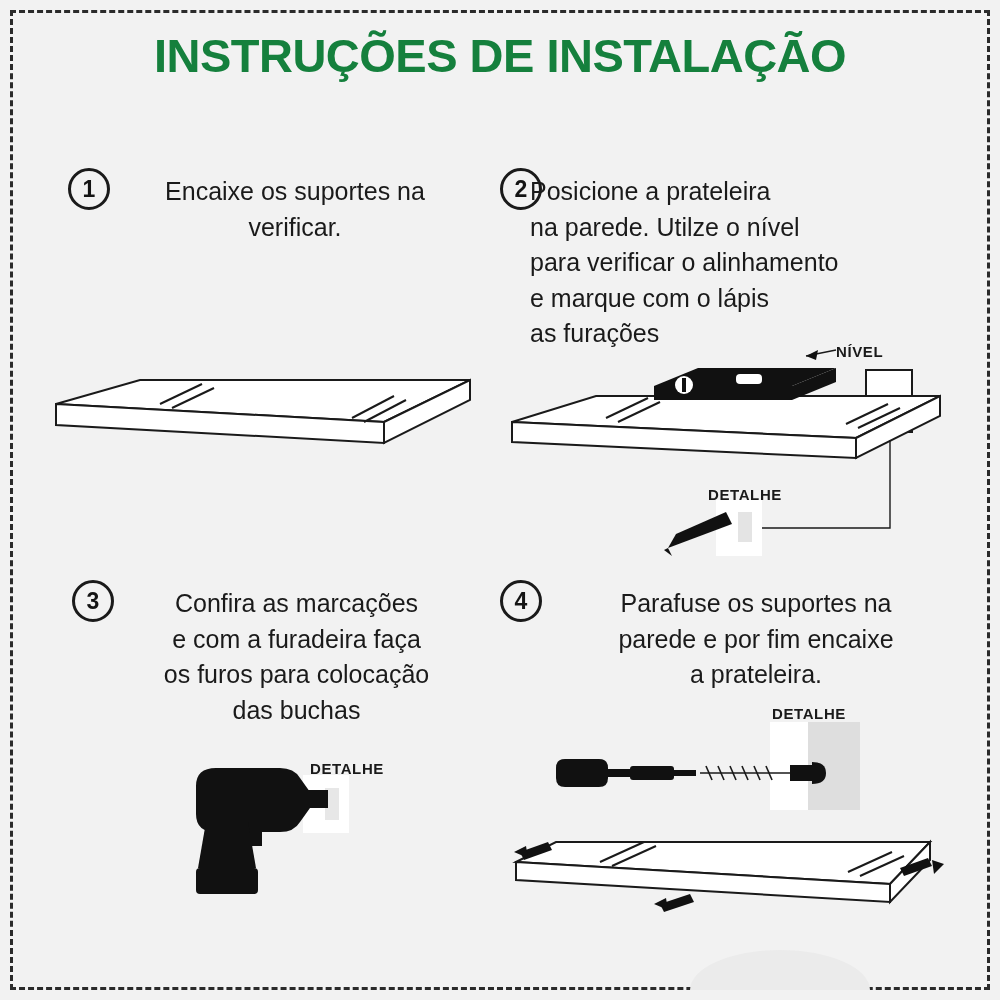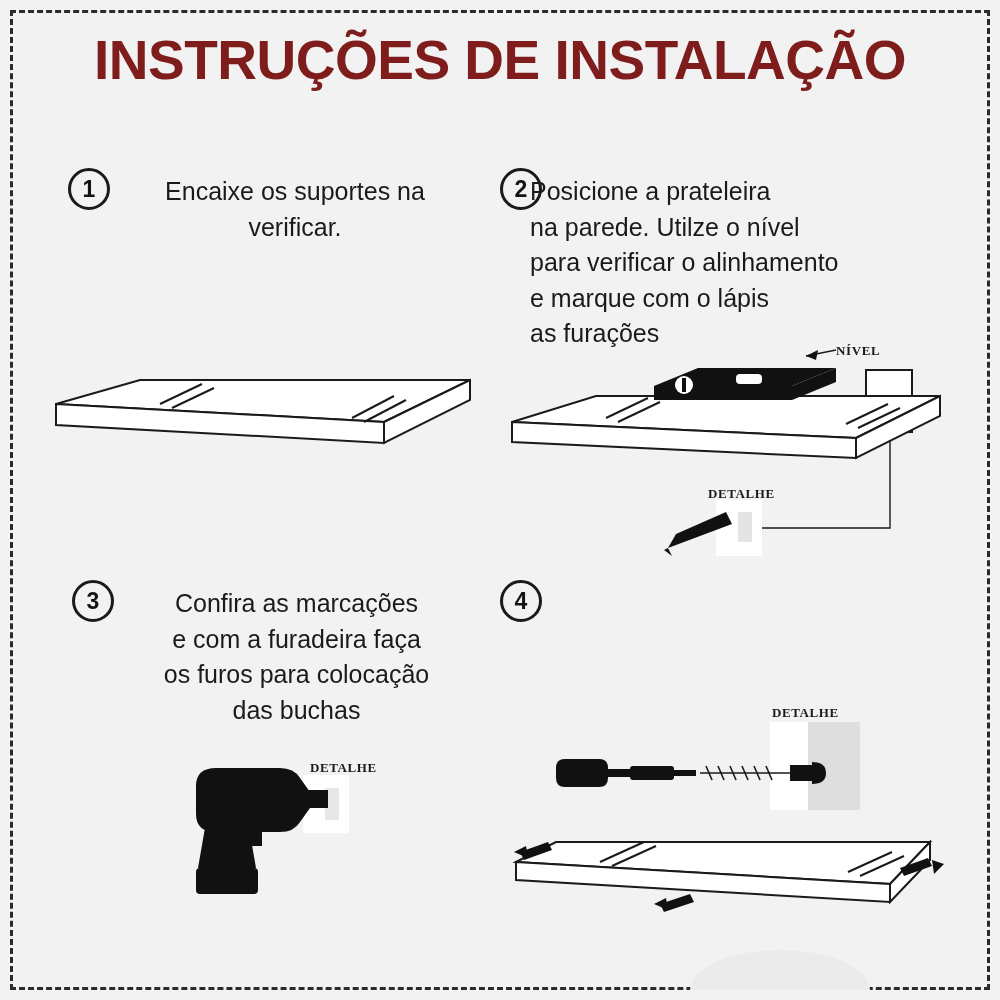--- a/index.html
+++ b/index.html
@@ -30,24 +30,24 @@
     border: 3px dashed #2b2b2b;
     box-sizing: border-box;
     pointer-events: none;
   }
   .title {
     position: absolute;
     left: 0;
     top: 28px;
     width: 100%;
     text-align: center;
-    font-size: 55px;
+    font-size: 47px;
     font-weight: bold;
     letter-spacing: -0.5px;
-    color: #7f1d1d;
+    color: #15803d;
   }
 
   
   .step-num {
     position: absolute;
     width: 42px;
     height: 42px;
     border: 3px solid #1a1a1a;
     border-radius: 50%;
     box-sizing: border-box;
@@ -63,25 +63,24 @@
     line-height: 1.42;
     color: #1a1a1a;
     white-space: pre-line;
   }
   .center-text { text-align: center; }
   .left-text { text-align: left; }
 
   
   .caption {
     position: absolute;
-    font-size: 13px;
+    font-size: 15px;
     font-weight: bold;
     letter-spacing: 0.6px;
     color: #1a1a1a;
-    font-family: Liberation Serif, serif;
   }
 
   svg { position: absolute; left: 0; top: 0; overflow: visible; }
 
   .shelf-face { fill: #ffffff; stroke: #1a1a1a; stroke-width: 2; }
   .shelf-line { stroke: #1a1a1a; stroke-width: 2; fill: none; }
   .thin { stroke: #1a1a1a; stroke-width: 1.6; fill: none; }
   .blk { fill: #111111; }
   .leader { stroke: #1a1a1a; stroke-width: 1.4; fill: none; }
 
@@ -180,20 +179,23 @@
     <path class="blk" d="M206 822 h42 l8 46 h-58 z"></path>
 
     <rect x="196" y="868" width="62" height="26" rx="4" class="blk"></rect>
 
     <rect x="250" y="826" width="12" height="20" class="blk"></rect>
   </svg>
 
   <div class="caption" style="left:310px; top:760px;">DETALHE</div>
 
   <div class="step-num" style="left:500px; top:580px;">4</div>
+  <div class="step-text center-text" style="left:556px; top:586px; width:400px;">Parafuse os suportes na
+parede e por fim encaixe
+a prateleira.</div>
 
   <svg width="1000" height="1000">
 
     <rect x="770" y="722" width="38" height="88" fill="#ffffff"></rect>
     <rect x="808" y="722" width="52" height="88" fill="#dedede"></rect>
 
     <path class="blk" d="M556 768 q0-9 9-9 h34 q9 0 9 9 v10 q0 9 -9 9 h-34 q-9 0 -9 -9 z"></path>
     <rect x="608" y="769" width="22" height="8" class="blk"></rect>
     <rect x="630" y="766" width="44" height="14" rx="3" class="blk"></rect>
     <rect x="674" y="770" width="22" height="6" class="blk"></rect>

